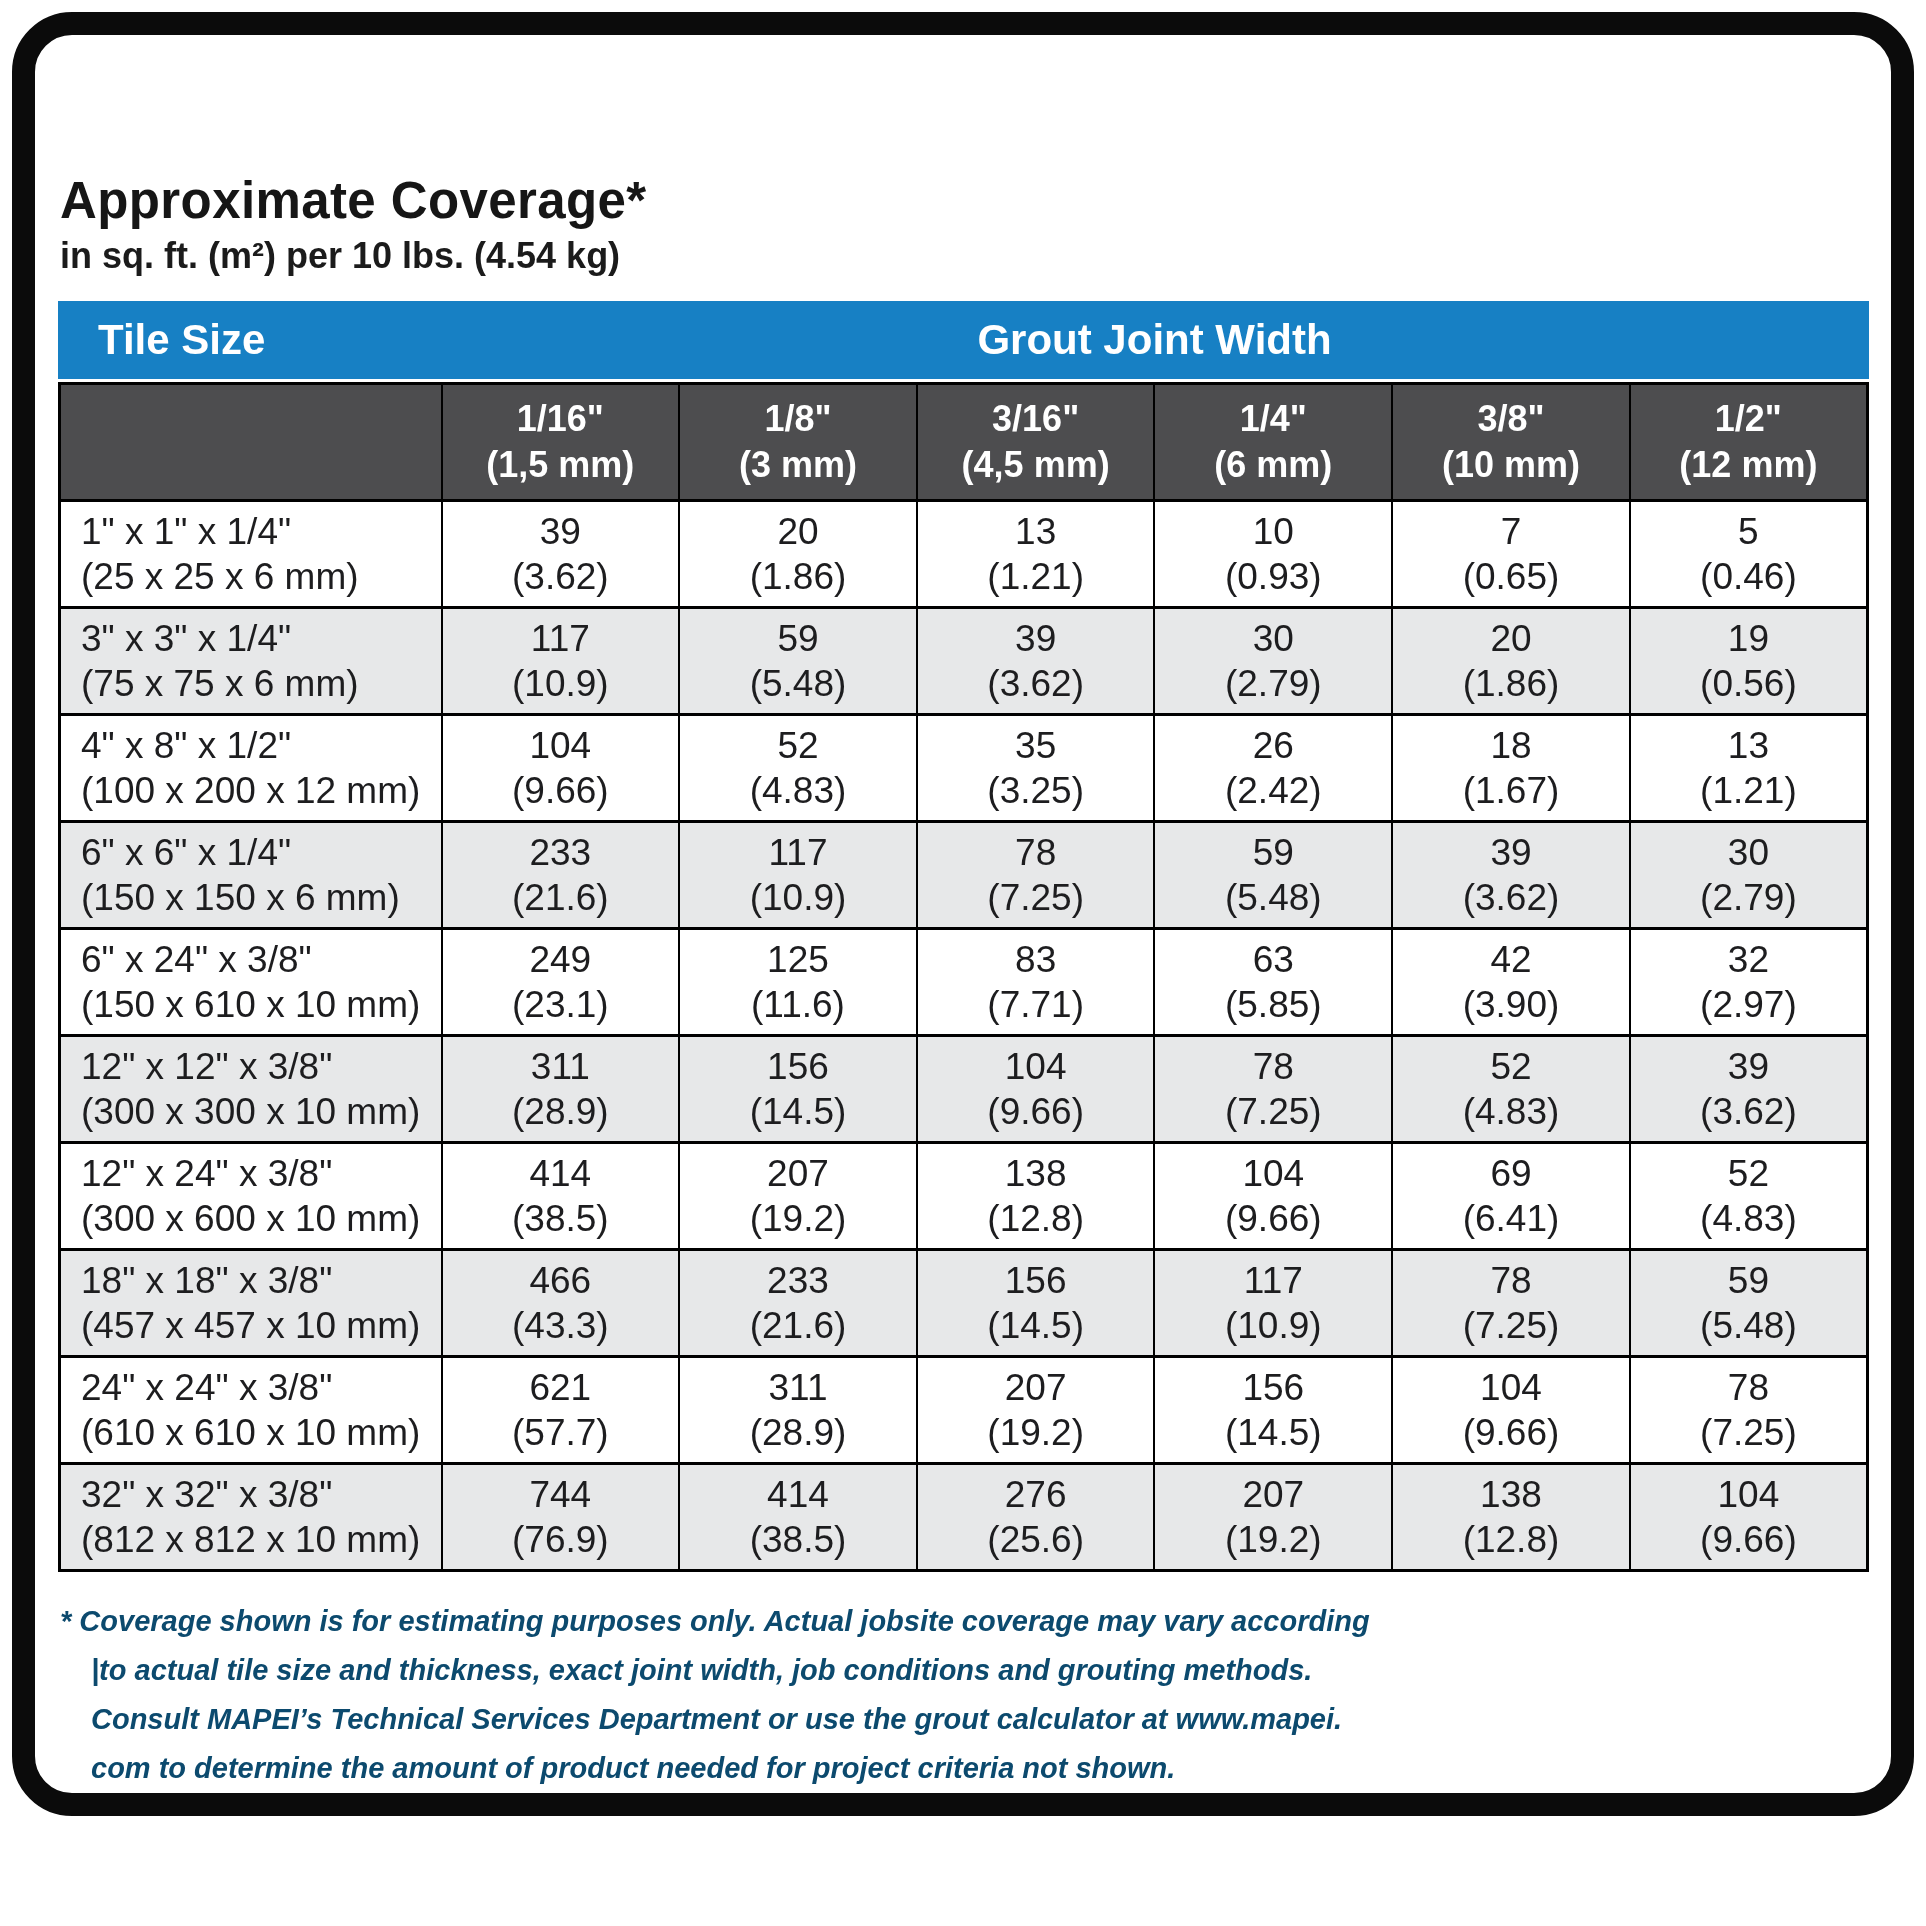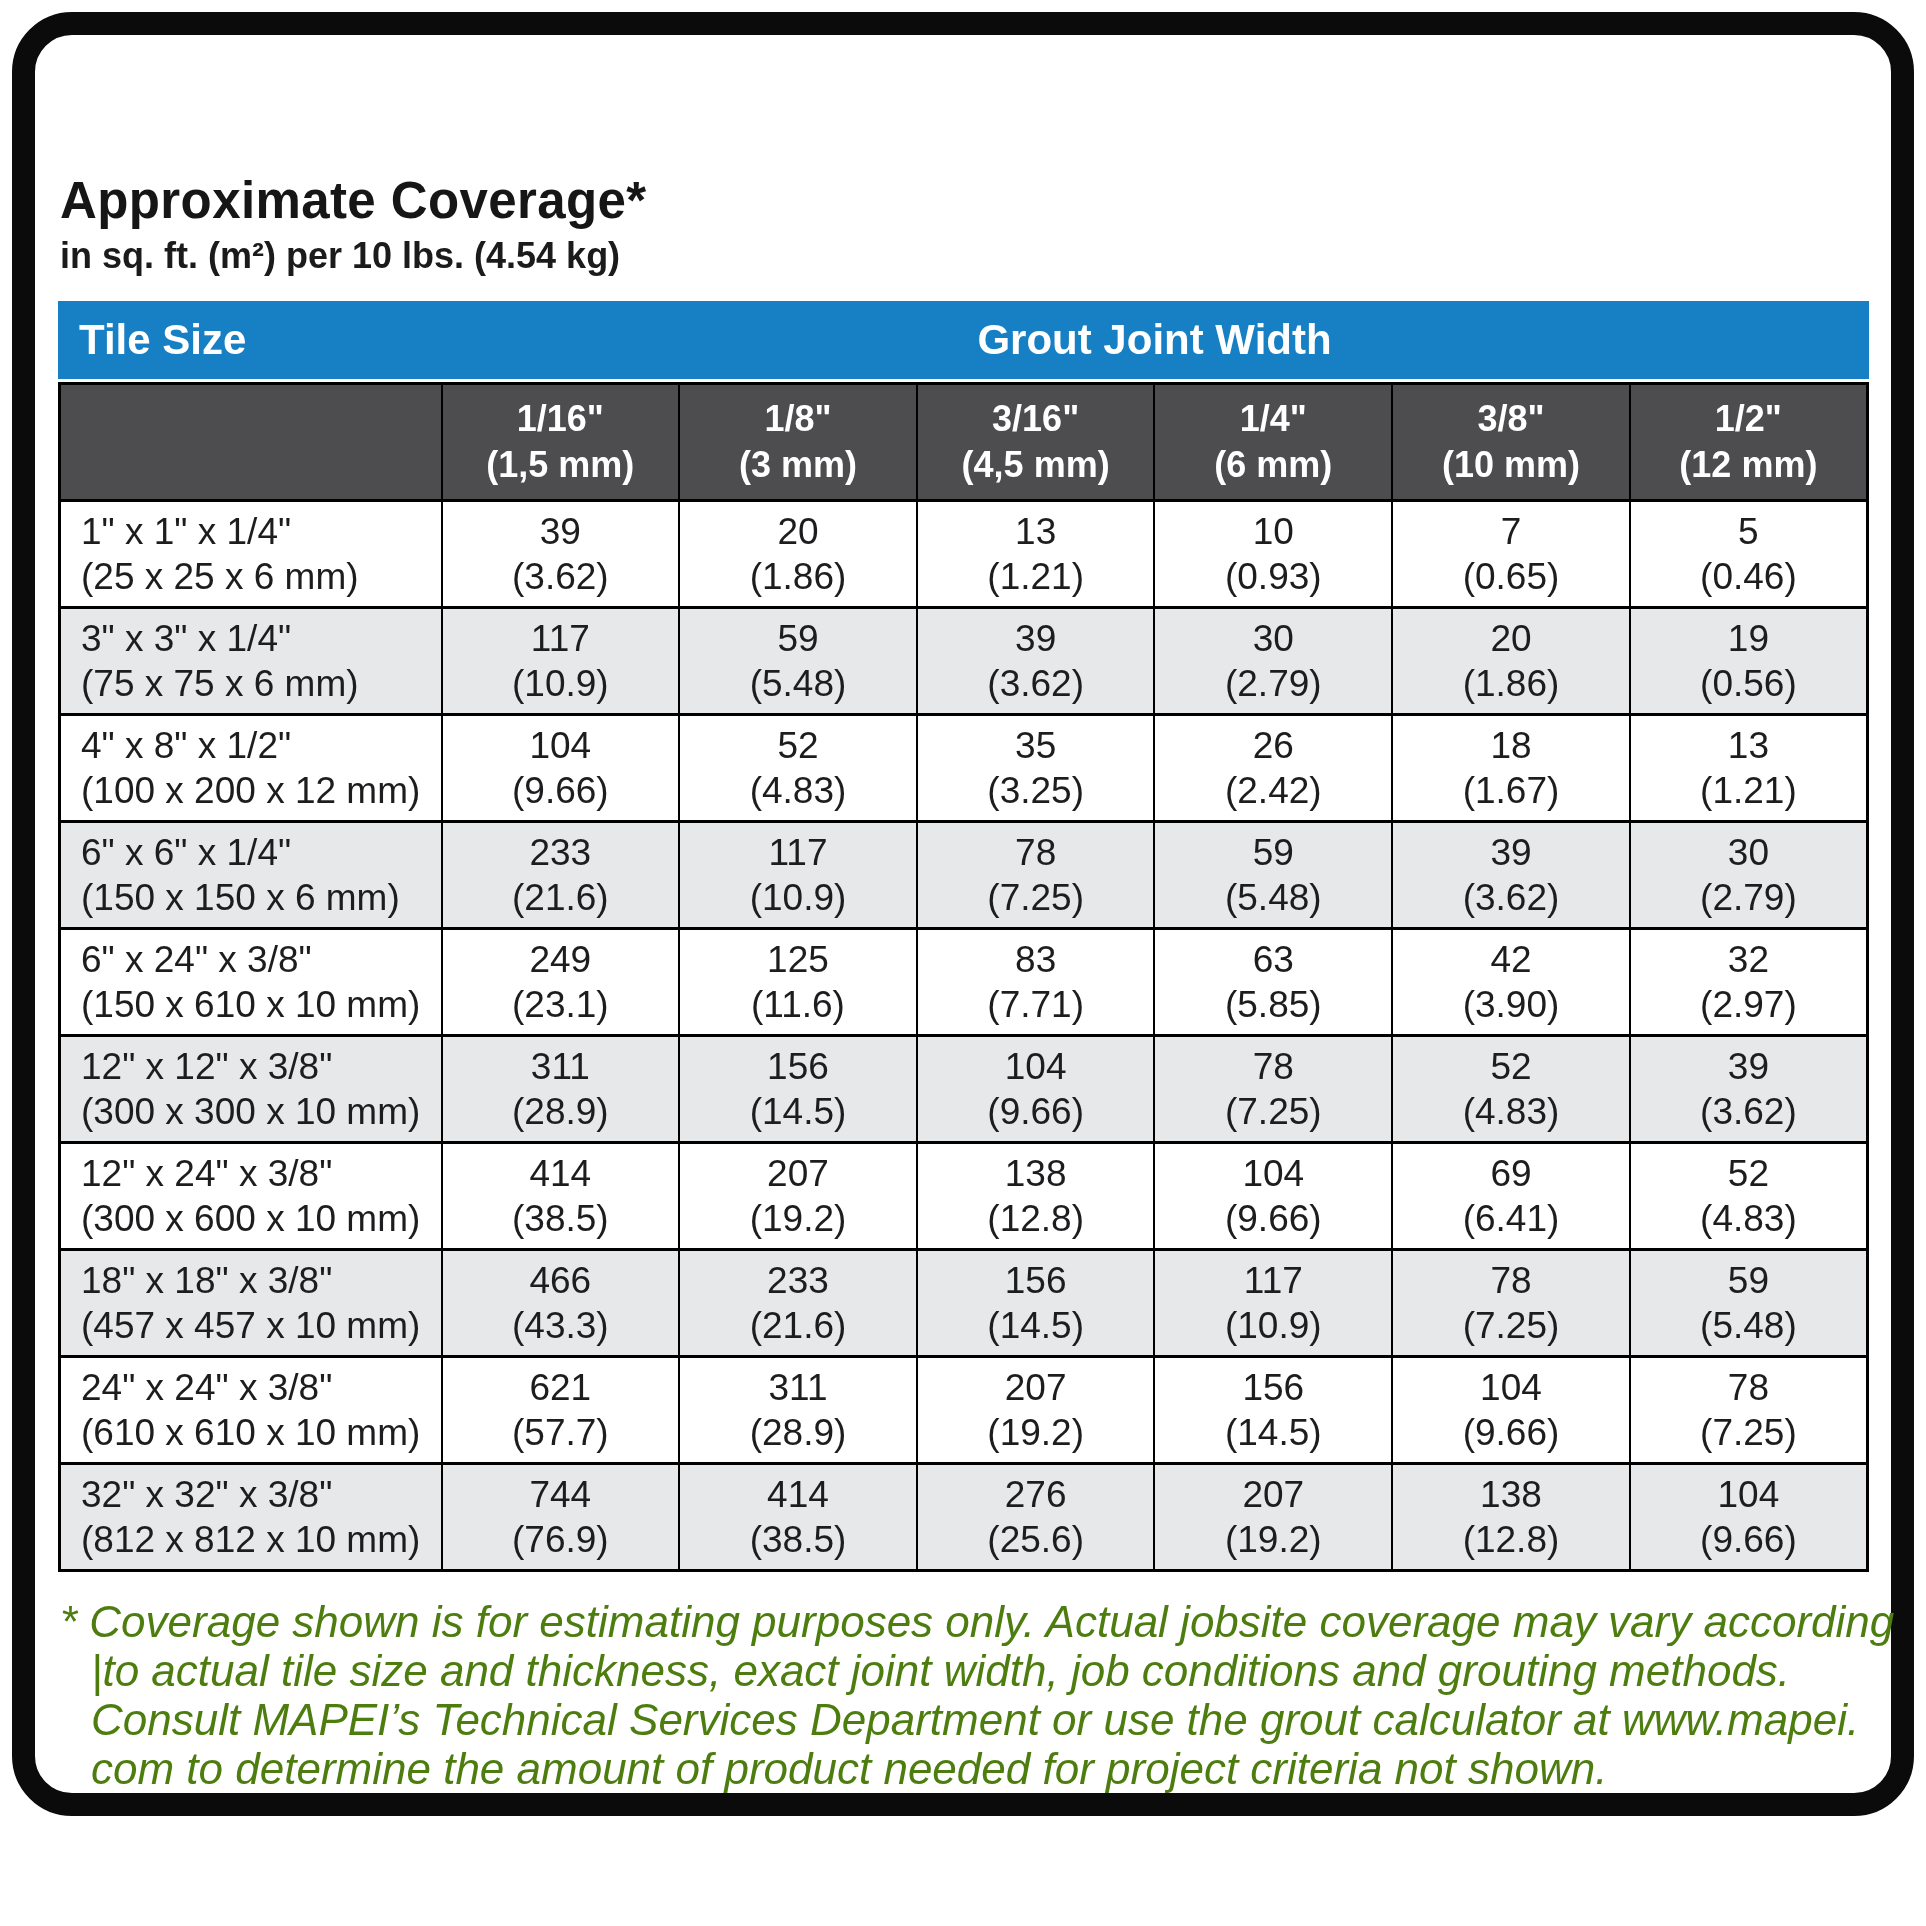--- a/index.html
+++ b/index.html
@@ -50,21 +50,21 @@
     background: #1780c4;
     color: #ffffff;
     font-weight: 700;
     font-size: 42px;
     margin-bottom: 3.1px;
   }
   .blue-bar .corner {
     width: 382px;
     display: flex;
     align-items: center;
-    padding-left: 21px;
+    padding-left: 40px;
     box-sizing: border-box;
   }
   .blue-bar .group {
     flex: 1;
     display: flex;
     align-items: center;
     justify-content: center;
   }
   table.coverage {
     border-collapse: collapse;
@@ -102,24 +102,24 @@
     font-weight: 400;
     color: #1d1d1f;
   }
   tbody td { text-align: center; }
   tbody .l1, tbody .l2 { line-height: 45px; }
   .footnote {
     position: absolute;
     left: 60px;
     top: 1597px;
     width: 1826px;
-    font-size: 44px;
+    font-size: 29px;
     font-style: italic;
-    font-weight: 400;
-    color: #4d7c0f;
+    font-weight: 700;
+    color: #0c4a6e;
     line-height: 49px;
     padding-left: 31px;
     box-sizing: border-box;
   }
   .footnote .fn-first { text-indent: -31px; }
   .footnote div { white-space: nowrap; }
 </style>
 </head>
 <body>
 

